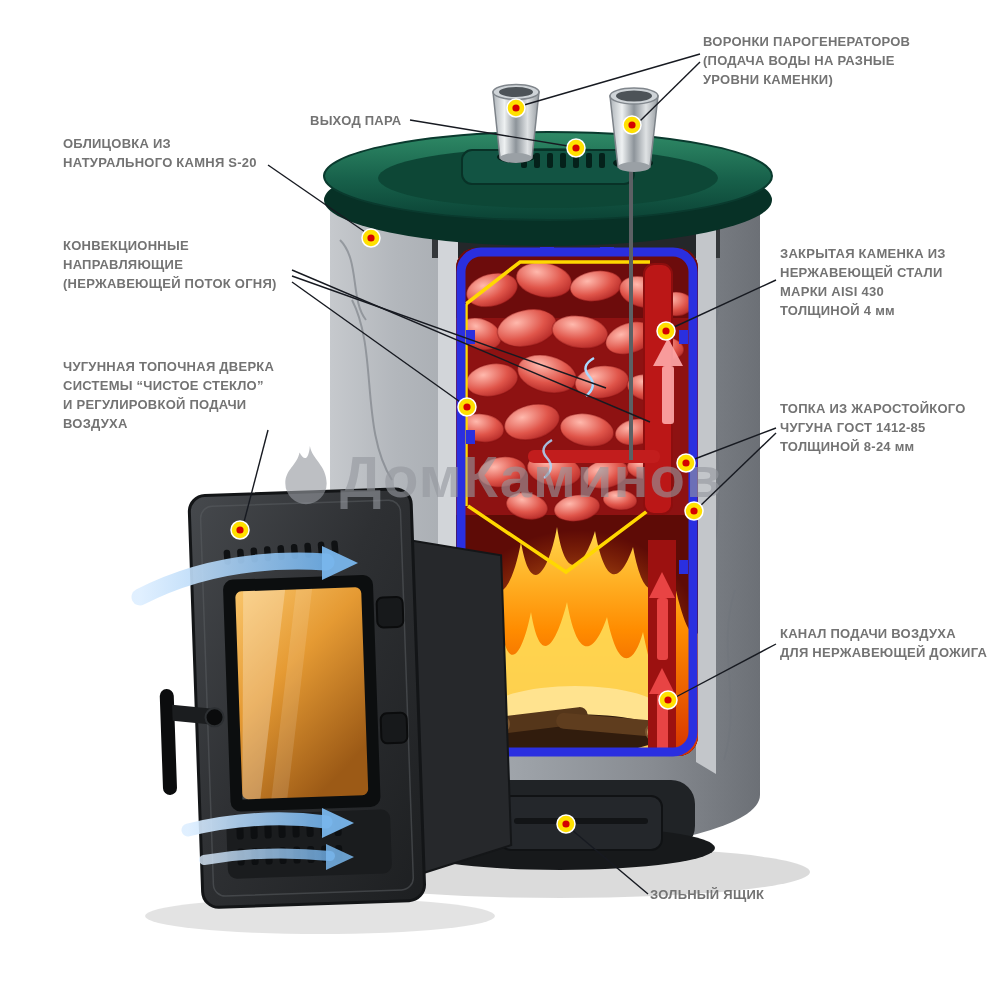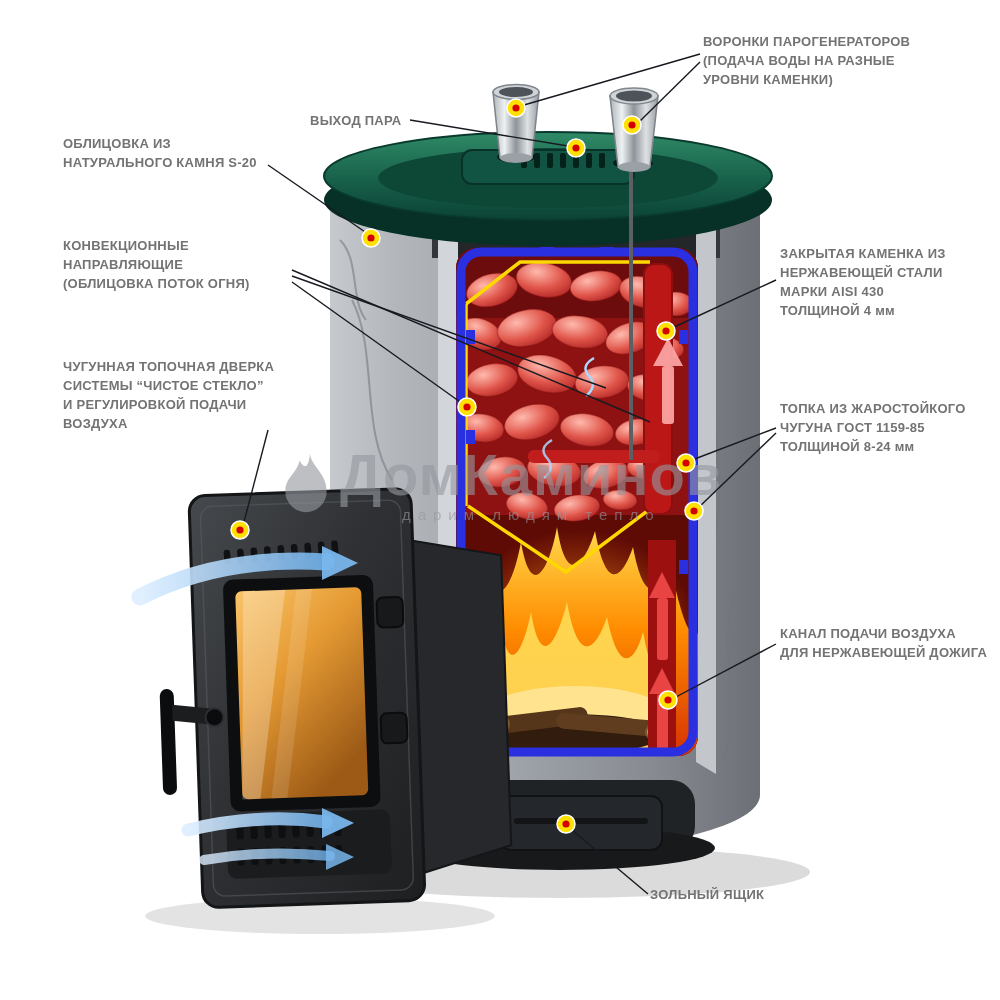--- a/index.html
+++ b/index.html
@@ -279,21 +279,20 @@
       <polygon points="326,844 354,857 326,870" fill="#79b6ec" opacity="0.85"></polygon>
     </g>
   </svg>
 
   <div class="watermark">
     <svg class="wm-flame" viewBox="0 0 40 48">
       <path d="M23 0c1.5 10 13 15 13 29a16 16 0 0 1-32 0C4 18 13 15 15 5c3 6 7 7 8-5z"></path>
     </svg>
     <div class="wm-text">
       <div class="wm-title">ДомКаминов</div>
-      <div class="wm-tagline">дарим людям тепло</div>
     </div>
   </div>
 
   <svg class="overlay" width="1000" height="1000" viewBox="0 0 1000 1000">
     <g stroke="#171a21" stroke-width="1.4">
       <line x1="700" y1="54" x2="524" y2="105"></line>
       <line x1="700" y1="62" x2="640" y2="121"></line>
       <line x1="410" y1="120" x2="568" y2="146"></line>
       <line x1="268" y1="165" x2="368" y2="234"></line>
       <line x1="292" y1="282" x2="463" y2="404"></line>
@@ -355,29 +354,29 @@
   </svg>
 
   <div class="label" style="left:703px;top:33px;">ВОРОНКИ ПАРОГЕНЕРАТОРОВ
 (ПОДАЧА ВОДЫ НА РАЗНЫЕ
 УРОВНИ КАМЕНКИ)</div>
   <div class="label" style="left:310px;top:112px;">ВЫХОД ПАРА</div>
   <div class="label" style="left:63px;top:135px;">ОБЛИЦОВКА ИЗ
 НАТУРАЛЬНОГО КАМНЯ S-20</div>
   <div class="label" style="left:63px;top:237px;">КОНВЕКЦИОННЫЕ
 НАПРАВЛЯЮЩИЕ
-(ОБЛИЦОВКА ПОТОК ОГНЯ)</div>
+(НЕРЖАВЕЮЩЕЙ ПОТОК ОГНЯ)</div>
   <div class="label" style="left:63px;top:358px;">ЧУГУННАЯ ТОПОЧНАЯ ДВЕРКА
 СИСТЕМЫ “ЧИСТОЕ СТЕКЛО”
 И РЕГУЛИРОВКОЙ ПОДАЧИ
 ВОЗДУХА</div>
   <div class="label" style="left:780px;top:245px;">ЗАКРЫТАЯ КАМЕНКА ИЗ
 НЕРЖАВЕЮЩЕЙ СТАЛИ
 МАРКИ AISI 430
 ТОЛЩИНОЙ 4 мм</div>
   <div class="label" style="left:780px;top:400px;">ТОПКА ИЗ ЖАРОСТОЙКОГО
-ЧУГУНА ГОСТ 1159-85
+ЧУГУНА ГОСТ 1412-85
 ТОЛЩИНОЙ 8-24 мм</div>
   <div class="label" style="left:780px;top:625px;">КАНАЛ ПОДАЧИ ВОЗДУХА
 ДЛЯ НЕРЖАВЕЮЩЕЙ ДОЖИГА</div>
   <div class="label" style="left:650px;top:886px;">ЗОЛЬНЫЙ ЯЩИК</div>
 
 </div>
 
 </body></html>

